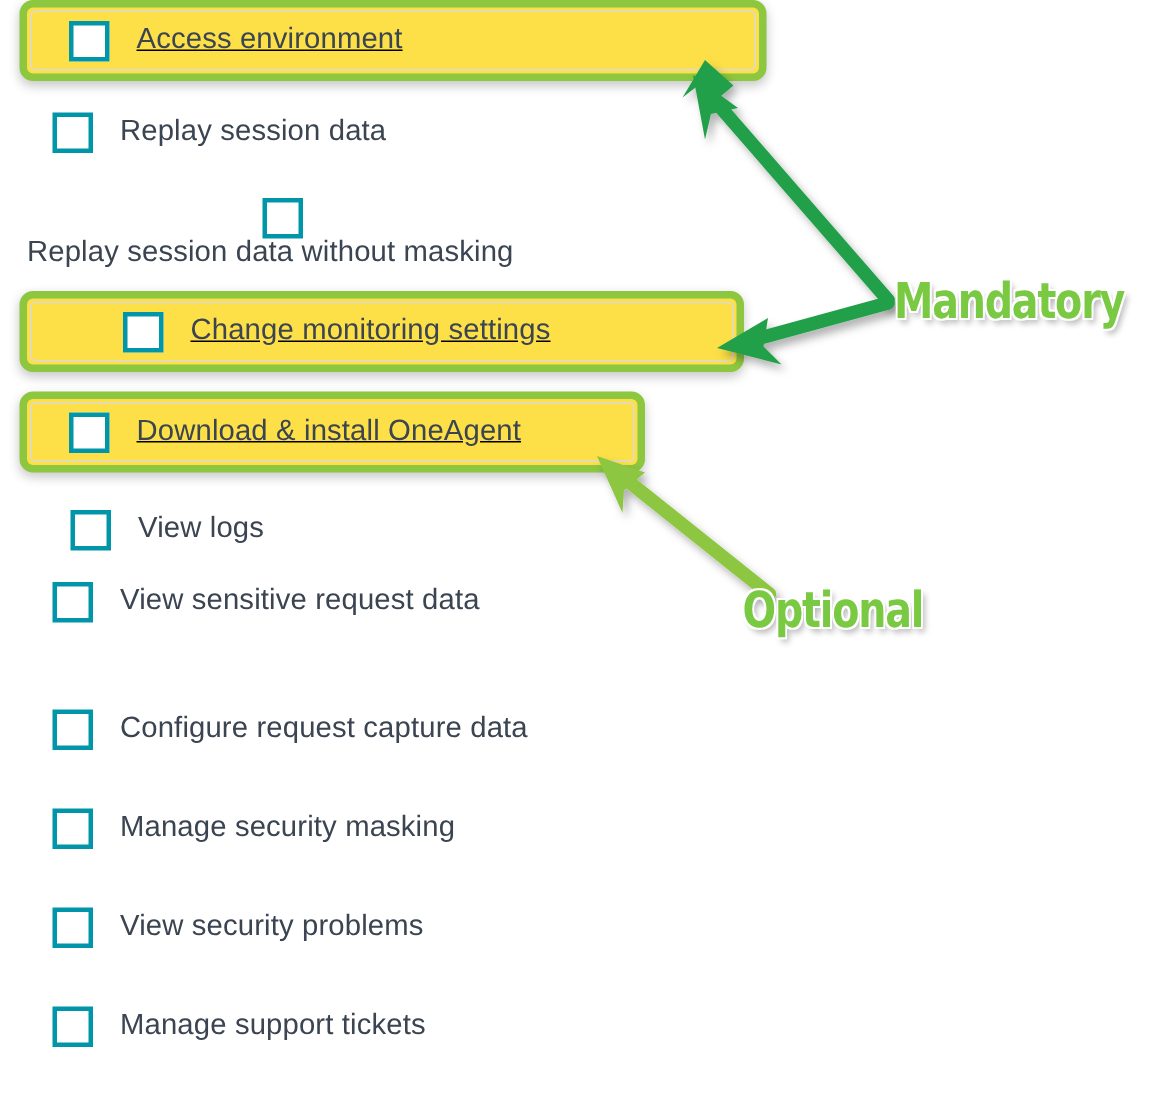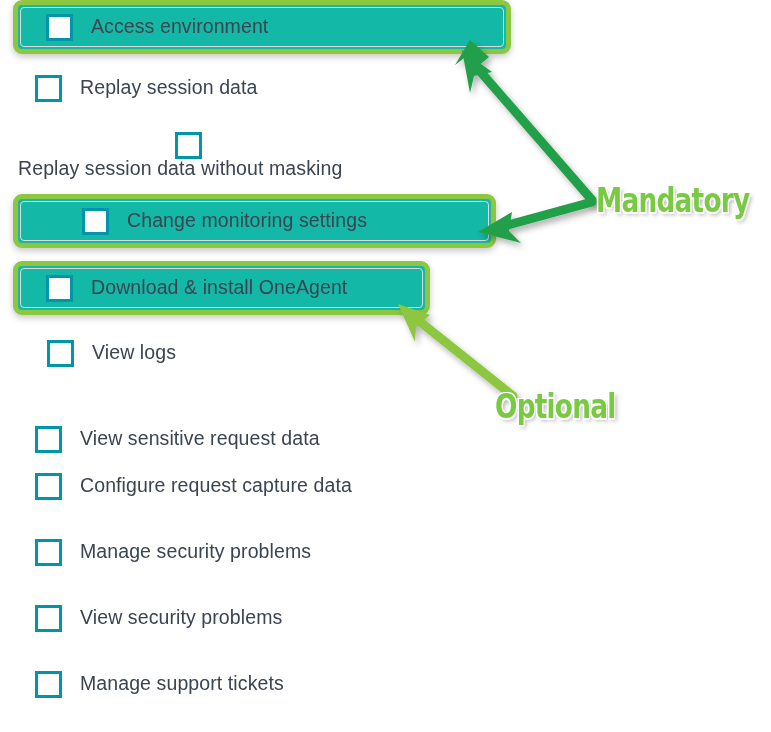--- a/index.html
+++ b/index.html
@@ -61,23 +61,24 @@
     line-height: 1;
     color: #3b4451;
     letter-spacing: 0.1px;
     white-space: nowrap;
   }
 
   
   .row.hl {
     border: 5px solid #8dc63f;
     border-radius: 9px;
-    background: #14b8a6;
+    background: #fde047;
     box-shadow: 0 3px 7px rgba(0,0,0,0.22);
     height: 54px;
+    text-decoration: underline;
   }
   .row.hl .inner-edge {
     position: absolute;
     left: 2px;
     top: 2px;
     right: 2px;
     bottom: 2px;
     border: 1px solid #dadada;
     border-radius: 4px;
     pointer-events: none;
@@ -139,34 +140,34 @@
       <div class="row hl" style="top: 261px; left: 13px; width: 417px;">
         <span class="inner-edge"></span>
         <span class="cbox"></span>
         <span class="rowlabel">Download &amp; install OneAgent</span>
       </div>
       <div class="row" style="top: 331px; left: 12px;">
 
         <span class="cbox"></span>
         <span class="rowlabel">View logs</span>
       </div>
-      <div class="row" style="top: 417px; left: 0px;">
+      <div class="row" style="top: 379px; left: 0px;">
 
         <span class="cbox"></span>
         <span class="rowlabel">View sensitive request data</span>
       </div>
       <div class="row" style="top: 464px; left: 0px;">
 
         <span class="cbox"></span>
         <span class="rowlabel">Configure request capture data</span>
       </div>
       <div class="row" style="top: 530px; left: 0px;">
 
         <span class="cbox"></span>
-        <span class="rowlabel">Manage security problems</span>
+        <span class="rowlabel">Manage security masking</span>
       </div>
       <div class="row" style="top: 596px; left: 0px;">
 
         <span class="cbox"></span>
         <span class="rowlabel">View security problems</span>
       </div>
       <div class="row" style="top: 662px; left: 0px;">
 
         <span class="cbox"></span>
         <span class="rowlabel">Manage support tickets</span>

